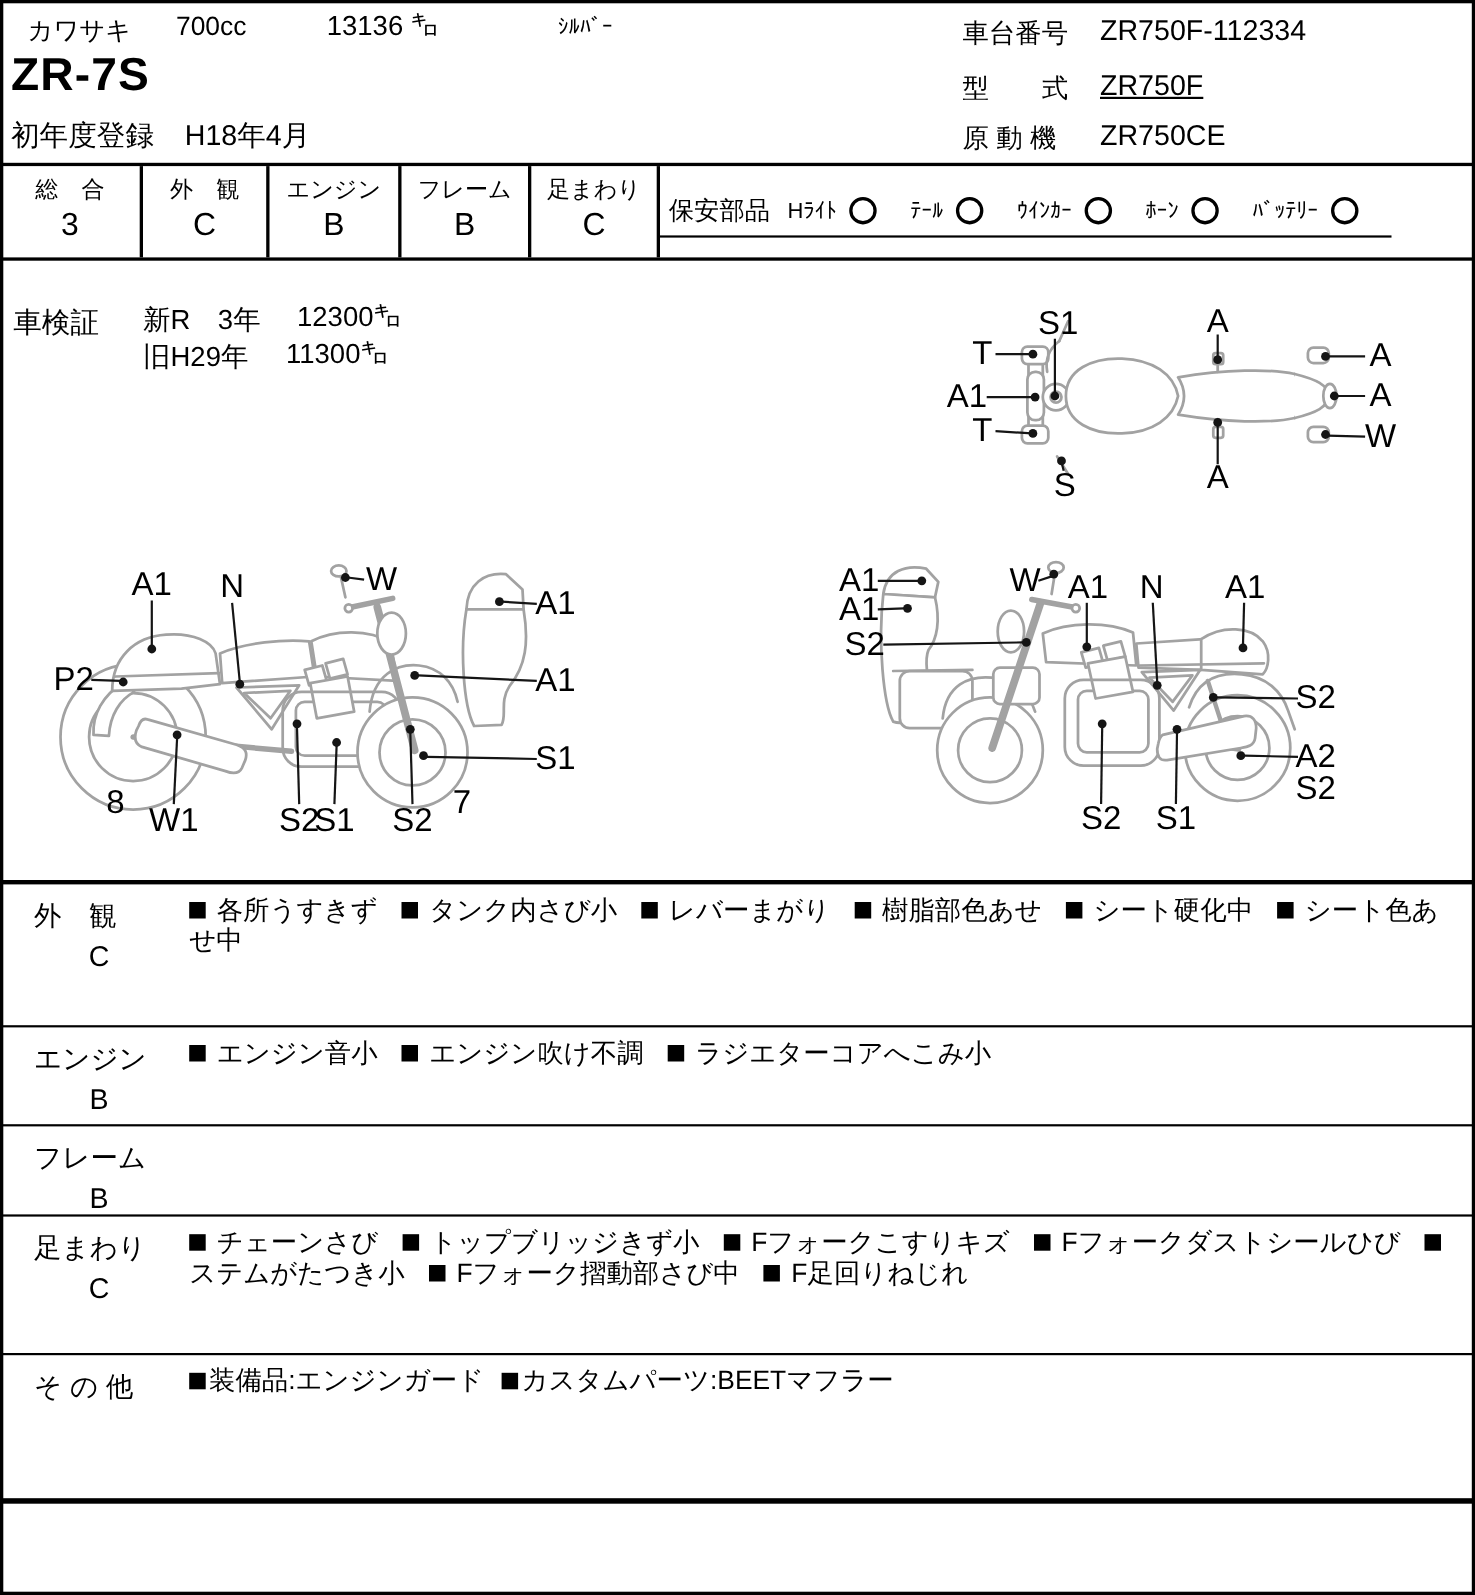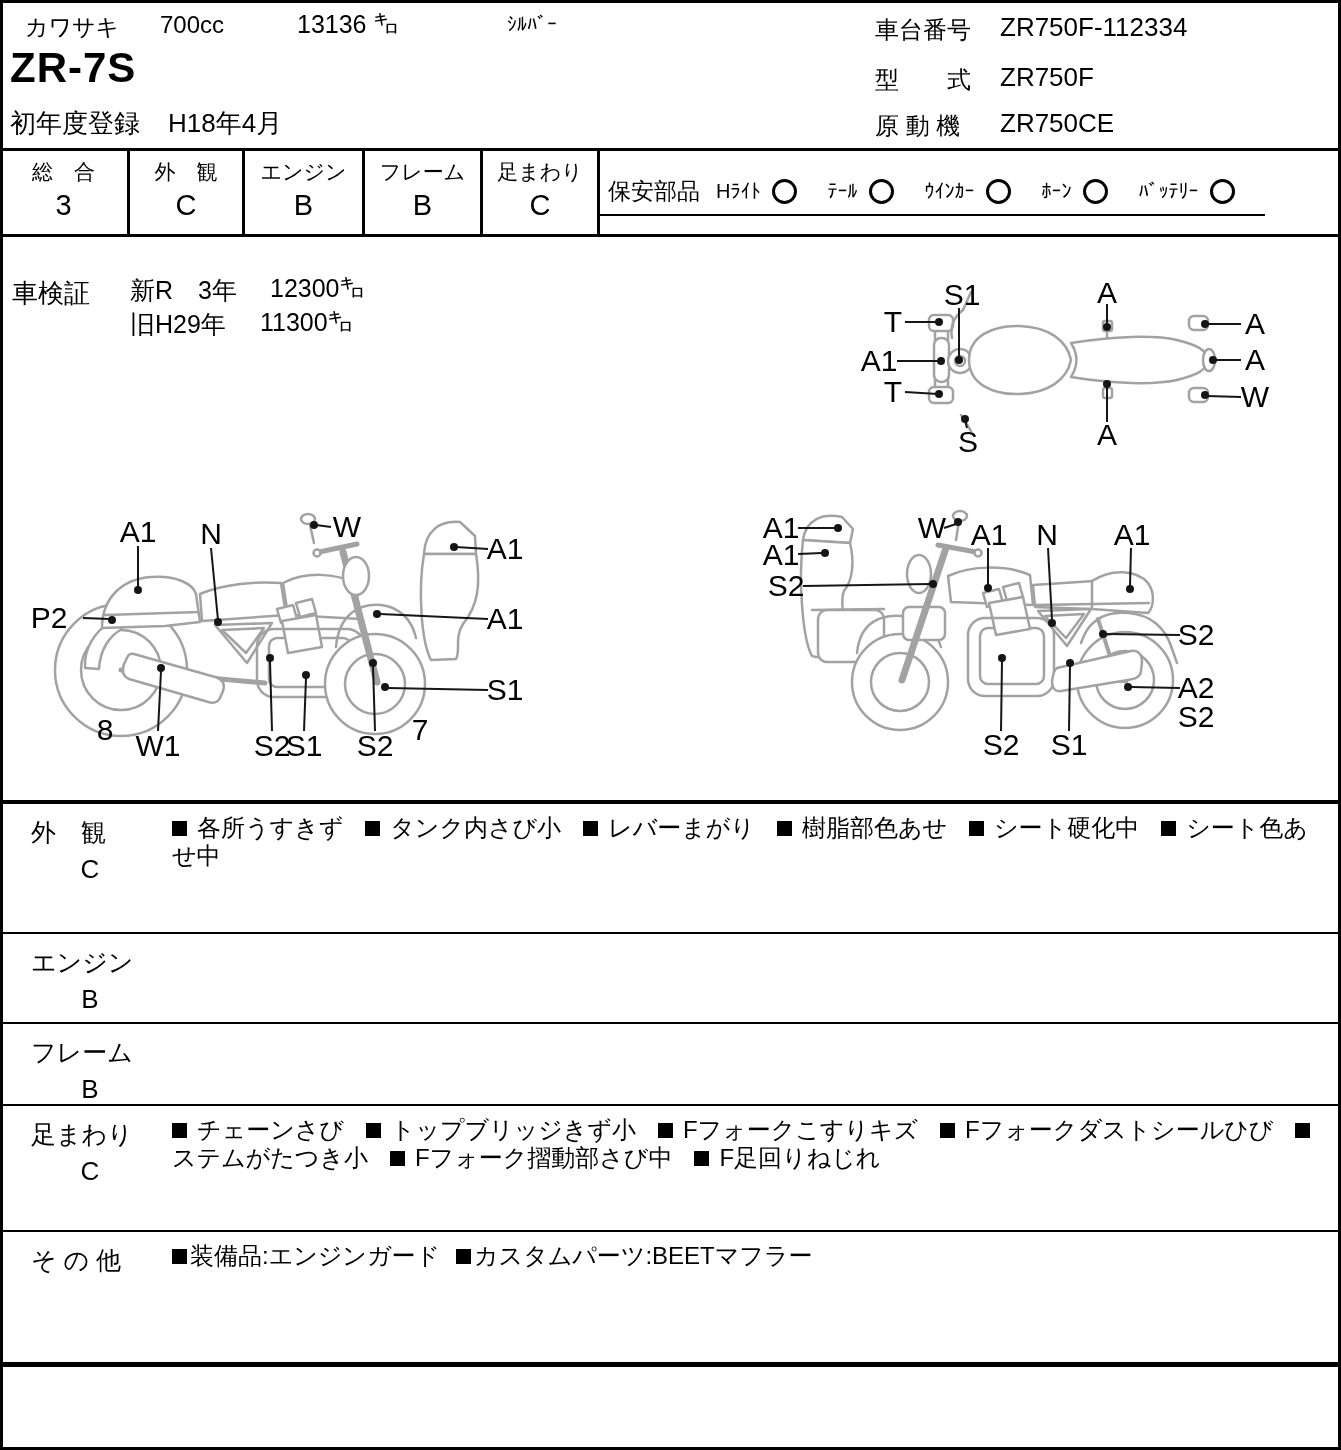--- a/index.html
+++ b/index.html
@@ -70,21 +70,21 @@
   <span class="abs h-maker">カワサキ</span>
   <span class="abs h-cc">700cc</span>
   <span class="abs h-km">13136 ㌔</span>
   <span class="abs h-color">ｼﾙﾊﾞｰ</span>
   <span class="abs h-model">ZR-7S</span>
   <span class="abs h-reg-label">初年度登録</span>
   <span class="abs h-reg-value">H18年4月</span>
   <span class="abs h-r-label" style="top:14px;">車台番号</span>
   <span class="abs h-r-value" style="top:12px;">ZR750F-112334</span>
   <span class="abs h-r-label" style="top:64px;">型　　式</span>
-  <span class="abs h-r-value" style="top:62px;">ZR750F</span>
+  <span class="abs h-r-value" style="top:62px;text-decoration:underline;">ZR750F</span>
   <span class="abs h-r-label" style="top:110px;">原 動 機</span>
   <span class="abs h-r-value" style="top:108px;">ZR750CE</span>
 
   <div class="gtable">
     <div class="gcell" style="width:130px;">
       <div class="glabel">総　合</div>
       <div class="ggrade">3</div>
     </div>
     <div class="gcell" style="width:115px;">
       <div class="glabel">外　観</div>
@@ -250,21 +250,21 @@
           <circle cx="136" cy="176" r="4"></circle>
           <circle cx="245" cy="166" r="4"></circle>
         <circle cx="281" cy="183" r="4"></circle>
           <circle cx="348" cy="171" r="4"></circle>
       </g>
     </svg>
     <span class="dlabel" style="left:113px;top:40px;">A1</span>
     <span class="dlabel" style="left:186px;top:42px;">N</span>
     <span class="dlabel" style="left:322px;top:35px;">W</span>
     <span class="dlabel" style="left:480px;top:57px;">A1</span>
-    <span class="dlabel" style="left:24px;top:126px;text-align:right;">P2</span>
+    <span class="dlabel" style="left:42px;top:126px;text-align:right;">P2</span>
     <span class="dlabel" style="left:480px;top:127px;">A1</span>
     <span class="dlabel" style="left:480px;top:198px;">S1</span>
     <span class="dlabel" style="left:80px;top:238px;">8</span>
     <span class="dlabel" style="left:133px;top:254px;">W1</span>
     <span class="dlabel" style="left:247px;top:254px;">S2</span>
     <span class="dlabel" style="left:279px;top:254px;">S1</span>
     <span class="dlabel" style="left:350px;top:254px;">S2</span>
     <span class="dlabel" style="left:395px;top:238px;">7</span>
   </div>
 
@@ -348,20 +348,23 @@
     <span class="row-label">外　観</span>
     <span class="row-grade">C</span>
     <div class="row-text">
       <span class="ci"><span class="sq"></span><span>各所うすきず</span></span><span class="ci"><span class="sq"></span><span>タンク内さび小</span></span><span class="ci"><span class="sq"></span><span>レバーまがり</span></span><span class="ci"><span class="sq"></span><span>樹脂部色あせ</span></span><span class="ci"><span class="sq"></span><span>シート硬化中</span></span><span class="ci"><span class="sq"></span><span>シート色あせ中</span></span>
     </div>
   </div>
 
   <div class="crow" style="top:932px;height:90px;">
     <span class="row-label">エンジン</span>
     <span class="row-grade">B</span>
+    <div class="row-text">
+      <span class="ci"><span class="sq"></span><span>エンジン音小</span></span><span class="ci"><span class="sq"></span><span>エンジン吹け不調</span></span><span class="ci"><span class="sq"></span><span>ラジエターコアへこみ小</span></span>
+    </div>
   </div>
 
   <div class="crow" style="top:1022px;height:82px;">
     <span class="row-label">フレーム</span>
     <span class="row-grade">B</span>
   </div>
 
   <div class="crow" style="top:1104px;height:126px;">
     <span class="row-label">足まわり</span>
     <span class="row-grade">C</span>

